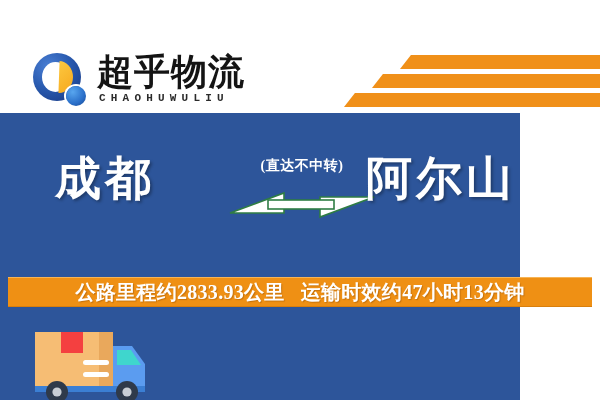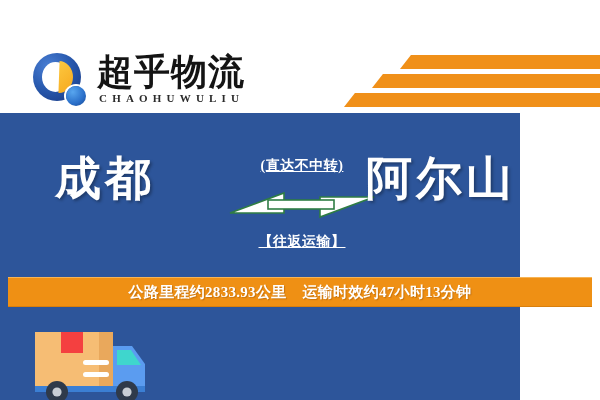--- a/index.html
+++ b/index.html
@@ -73,21 +73,21 @@
     line-height: 44px;
     white-space: nowrap;
   }
   .brand-en {
     position: absolute;
     left: 99px; top: 47px;
     font-size: 11px;
     font-weight: bold;
     letter-spacing: 5.2px;
     color: #2b2b2b;
-    font-family: Liberation Serif, serif;
+    font-family: Liberation Mono, monospace;
     white-space: nowrap;
   }
   .stripes {
     position: absolute;
     right: 0; top: 6px;
     width: 258px; height: 58px;
   }
   .stripe {
     position: absolute;
     right: 0;
@@ -141,21 +141,20 @@
     position: absolute;
     left: 0;
     width: 148px;
     text-align: center;
     color: #ffffff;
     font-size: 14px;
     font-weight: bold;
     font-family: "Liberation Serif", "DejaVu Serif", serif;
     white-space: nowrap;
     letter-spacing: 0.5px;
-    text-decoration: underline;
   }
   .mid-top { top: 4px; }
   .mid-bot { top: 80px; }
   .arrow-wrap {
     position: absolute;
     left: 0; top: 30px;
     width: 148px; height: 40px;
   }
 
   
@@ -167,21 +166,21 @@
     background: #ef9014;
     border-top: 1px solid #f7b455;
     border-bottom: 1px solid #d97f0c;
     box-sizing: border-box;
     display: flex;
     align-items: center;
     justify-content: center;
   }
   .infobar-text {
     color: #ffffff;
-    font-size: 15px;
+    font-size: 20px;
     font-weight: bold;
     font-family: "Liberation Serif", "DejaVu Serif", serif;
     white-space: nowrap;
     letter-spacing: 0.3px;
     text-shadow: 1px 1px 1px rgba(120,60,0,0.35);
   }
   .infobar-gap { display: inline-block; width: 16px; }
 
   
   .coverage {
@@ -249,21 +248,20 @@
         <div class="mid-top">(直达不中转)</div>
 
         <div class="arrow-wrap">
           <svg width="148" height="40" viewBox="0 0 148 40" xmlns="http://www.w3.org/2000/svg">
             <polygon points="2,30 56,10 56,30" fill="#ffffff" stroke="#2f7d44" stroke-width="1.6"></polygon>
             <polygon points="146,14 92,34 92,14" fill="#ffffff" stroke="#2f7d44" stroke-width="1.6"></polygon>
             <rect x="40" y="17" width="66" height="9" fill="#ffffff" stroke="#2f7d44" stroke-width="1.6"></rect>
           </svg>
         </div>
 
-        <div class="mid-bot">【往返运输】</div>
       </div>
 
       <div class="city dest">阿尔山</div>
     </div>
 
     <div class="infobar">
       <div class="infobar-text"><span>公路里程约2833.93公里</span><span class="infobar-gap"></span><span>运输时效约47小时13分钟</span></div>
     </div>
 
     <div class="coverage">

